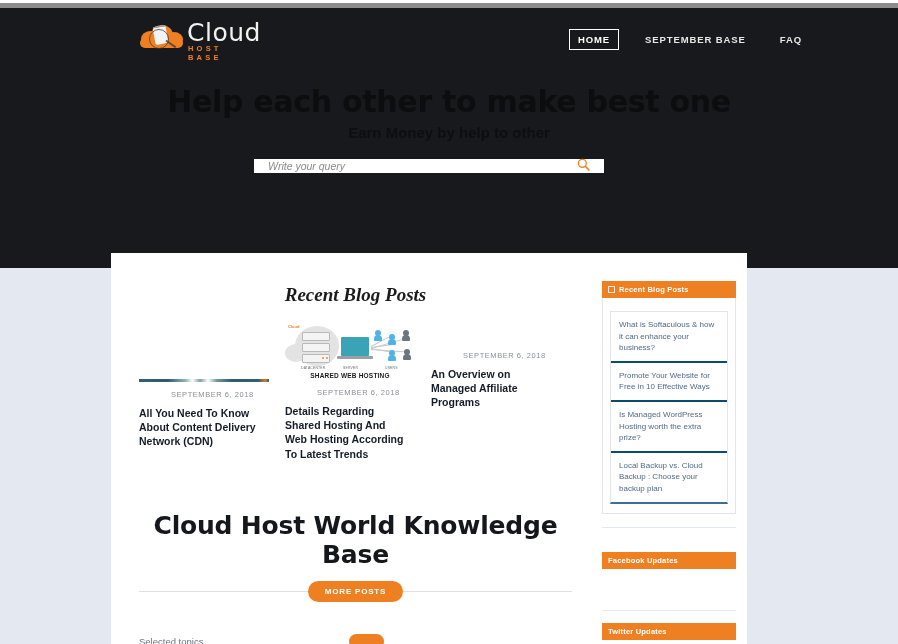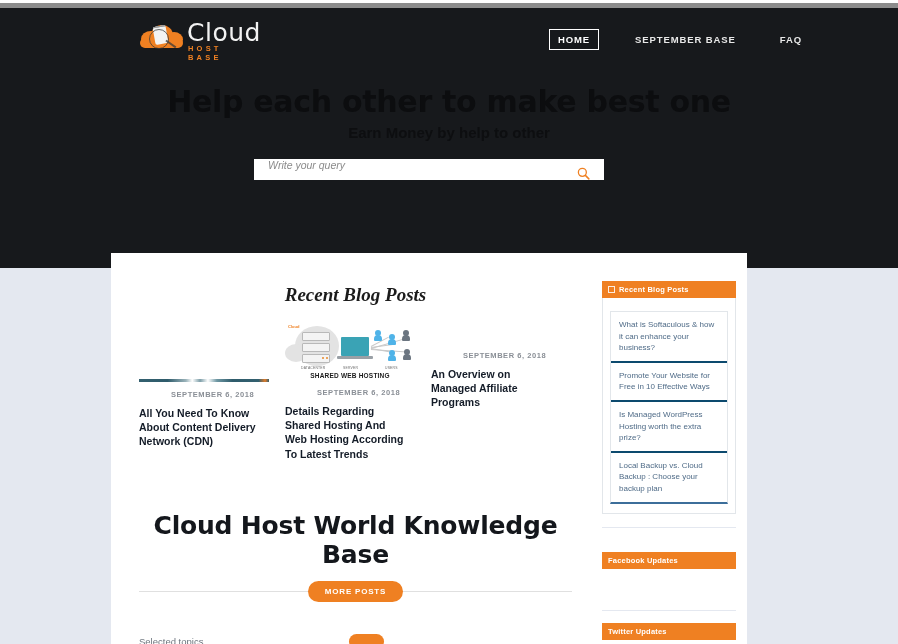--- a/index.html
+++ b/index.html
@@ -47,42 +47,42 @@
     font-size:25px; font-weight:400; color:#f2f2f2; letter-spacing:.5px;
     font-family:"DejaVu Sans", sans-serif;
   }
   #logo .sub {
     position:absolute; left:49px; top:26px;
     font-size:7.5px; font-weight:700; color:#ef8022; letter-spacing:3.2px;
     font-family:"Liberation Sans", sans-serif;
   }
 
   
-  #nav { position:absolute; right:88px; top:21px; display:flex; align-items:center; gap:28px; }
+  #nav { position:absolute; right:88px; top:21px; display:flex; align-items:center; gap:18px; }
   #nav .item {
     font-size:9.5px; font-weight:700; letter-spacing:.9px; color:#e8e8e8;
     padding:4px 8px; white-space:nowrap;
   }
   #nav .item.active { border:1px solid #ffffff; color:#ffffff; }
 
   
   #hero-title {
     position:absolute; left:0; top:76px; width:898px; text-align:center;
     font-size:30px; font-weight:700; color:#0c0d0f; letter-spacing:-.3px;
     font-family:"DejaVu Sans", sans-serif;
   }
   #hero-sub {
     position:absolute; left:0; top:116px; width:898px; text-align:center;
     font-size:15px; font-weight:700; color:#0d0e10;
   }
 
   
   #search-box {
-    position:absolute; left:254px; top:151px; width:350px; height:21px;
-    background:#ffffff; display:flex; align-items:flex-start;
+    position:absolute; left:254px; top:151px; width:350px; height:14px;
+    background:#ffffff; display:flex; align-items:center;
   }
   #search-input {
     flex:1; border:none; outline:none; background:transparent;
     font-size:10.5px; font-style:italic; color:#8b8b8b;
     padding-left:14px; font-family:"Liberation Sans", sans-serif;
   }
   #search-input::placeholder { color:#8b8b8b; font-style:italic; }
   #search-btn {
     width:42px; height:31px; border:none; background:transparent;
     display:flex; align-items:center; justify-content:center; cursor:pointer;
@@ -105,21 +105,21 @@
     margin-top:31px;
   }
 
   #posts { position:relative; margin-top:16px; height:170px; }
   .post { position:absolute; width:124px; }
   .post.p1 { left:0px;   top:0px; }
   .post.p2 { left:146px; top:0px; }
   .post.p3 { left:292px; top:0px; }
   .post .thumb-wrap { width:124px; }
   .post .date {
-    font-size:7.5px; font-weight:700; color:#8a8f96; letter-spacing:.55px;
+    font-size:7.5px; font-weight:400; color:#8a8f96; letter-spacing:.55px;
     margin-top:8px;
     padding-left:32px;
   }
   .post .ptitle {
     font-size:10.5px; font-weight:700; color:#141c28; line-height:1.35;
     margin-top:7px;
   }
   
   .strip {
     height:3px; width:130px; margin-top:57px;

